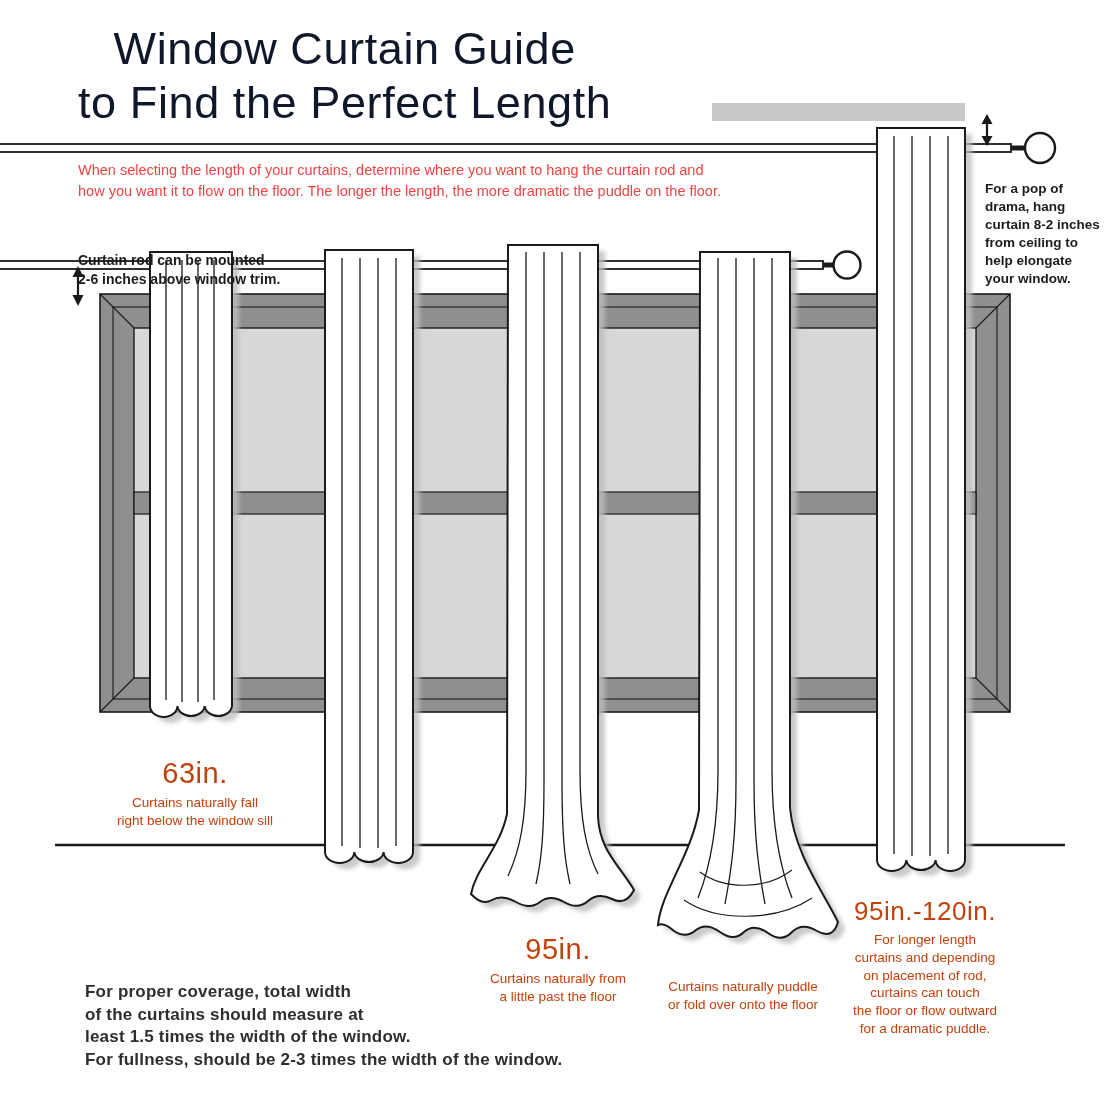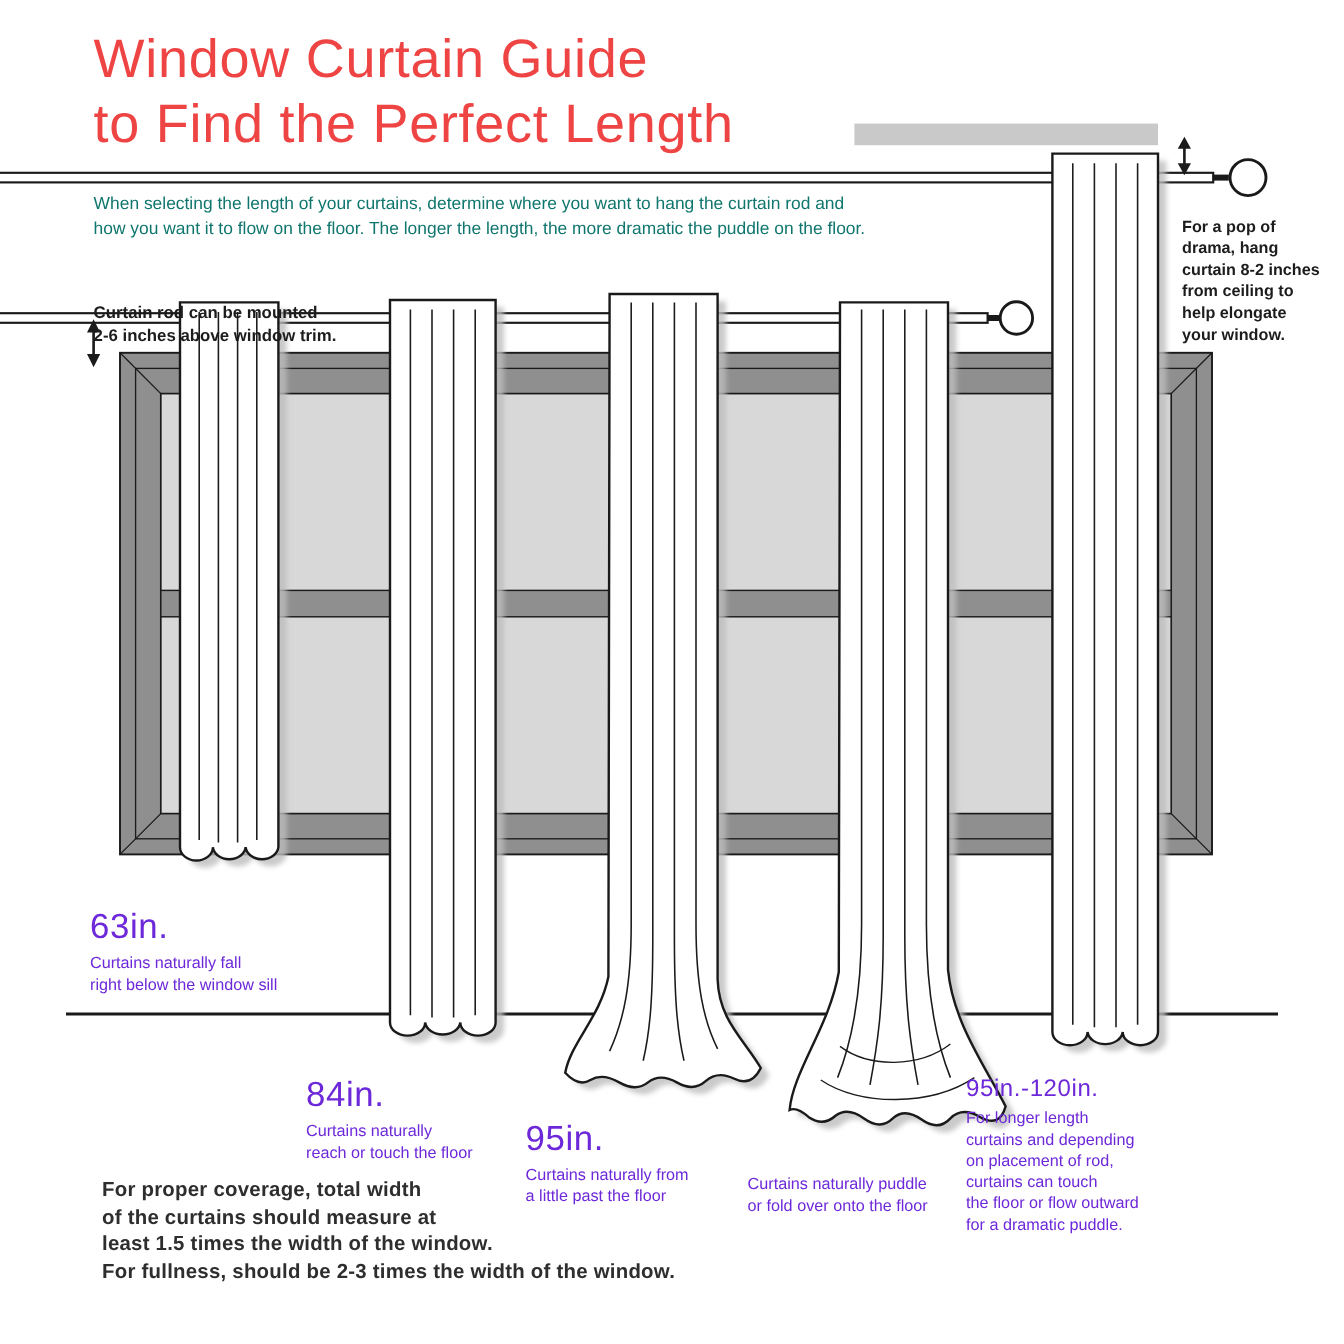--- a/index.html
+++ b/index.html
@@ -5,27 +5,27 @@
   :root{
     --ink:#1a1a1a; --frame:#8f8f8f; --pane:#d8d8d8; --ceiling:#c9c9c9; --shadow:#bdbdbd;
   }
   html,body{margin:0;padding:0;background:#fff;}
   .canvas{
     position:relative;width:1120px;height:1120px;background:#fff;overflow:hidden;
     font-family:"Liberation Sans",sans-serif;color:#1d1d1d;
   }
   svg.illo{position:absolute;inset:0;width:1120px;height:1120px;}
   .txt{position:absolute;}
-  .title{font-size:45px;line-height:1.2;font-weight:400;letter-spacing:.6px;color:#ef4444;}
-  .intro{font-size:14.5px;line-height:1.42;white-space:pre-line;color:#0f766e;}
+  .title{font-size:45px;line-height:1.2;font-weight:400;letter-spacing:.6px;color:#0f172a;text-align:center;}
+  .intro{font-size:14.5px;line-height:1.42;white-space:pre-line;color:#ef4444;}
   .bold-note{font-size:14px;font-weight:700;line-height:1.38;white-space:pre-line;color:#1c1c1c;margin-top:40px;}
   .ceiling-note{font-size:13.5px;font-weight:700;line-height:1.33;white-space:pre-line;color:#1c1c1c;}
-  .clabel{position:absolute;text-align:left;color:#6d28d9;}
+  .clabel{position:absolute;text-align:center;color:#c2410c;}
   .clabel .num{font-size:29px;letter-spacing:.5px;}
-  .clabel.small .num{font-size:20px;}
+  .clabel.small .num{font-size:26px;}
   .clabel .desc{font-size:13.5px;line-height:1.32;white-space:pre-line;margin-top:4px;}
   .footer{font-size:17px;font-weight:700;line-height:1.33;white-space:pre-line;color:#2e2e2e;letter-spacing:.2px;margin-left:30px;}
   
   .ceil{fill:var(--ceiling);}
   .rod{fill:#fff;stroke:var(--ink);stroke-width:1.8;}
   .finial{fill:#fff;stroke:var(--ink);stroke-width:2.4;}
   .frame{fill:var(--frame);stroke:var(--ink);stroke-width:1.6;}
   .pane{fill:var(--pane);stroke:var(--ink);stroke-width:1.4;}
   .thin{fill:none;stroke:var(--ink);stroke-width:1.1;}
   .curtain{fill:#fff;stroke:var(--ink);stroke-width:2;}
@@ -137,25 +137,20 @@
 from ceiling to
 help elongate
 your window.</div>
 
   <div class="clabel" style="left:75px;top:757px;width:240px">
     <div class="num">63in.</div>
     <div class="desc">Curtains naturally fall
 right below the window sill</div>
   </div>
 
-  <div class="clabel" style="left:255px;top:897px;width:240px">
-    <div class="num">84in.</div>
-    <div class="desc">Curtains naturally
-reach or touch the floor</div>
-  </div>
 
   <div class="clabel" style="left:438px;top:933px;width:240px">
     <div class="num">95in.</div>
     <div class="desc">Curtains naturally from
 a little past the floor</div>
   </div>
 
   <div class="clabel" style="left:623px;top:974px;width:240px">
     <div class="desc">Curtains naturally puddle
 or fold over onto the floor</div>

